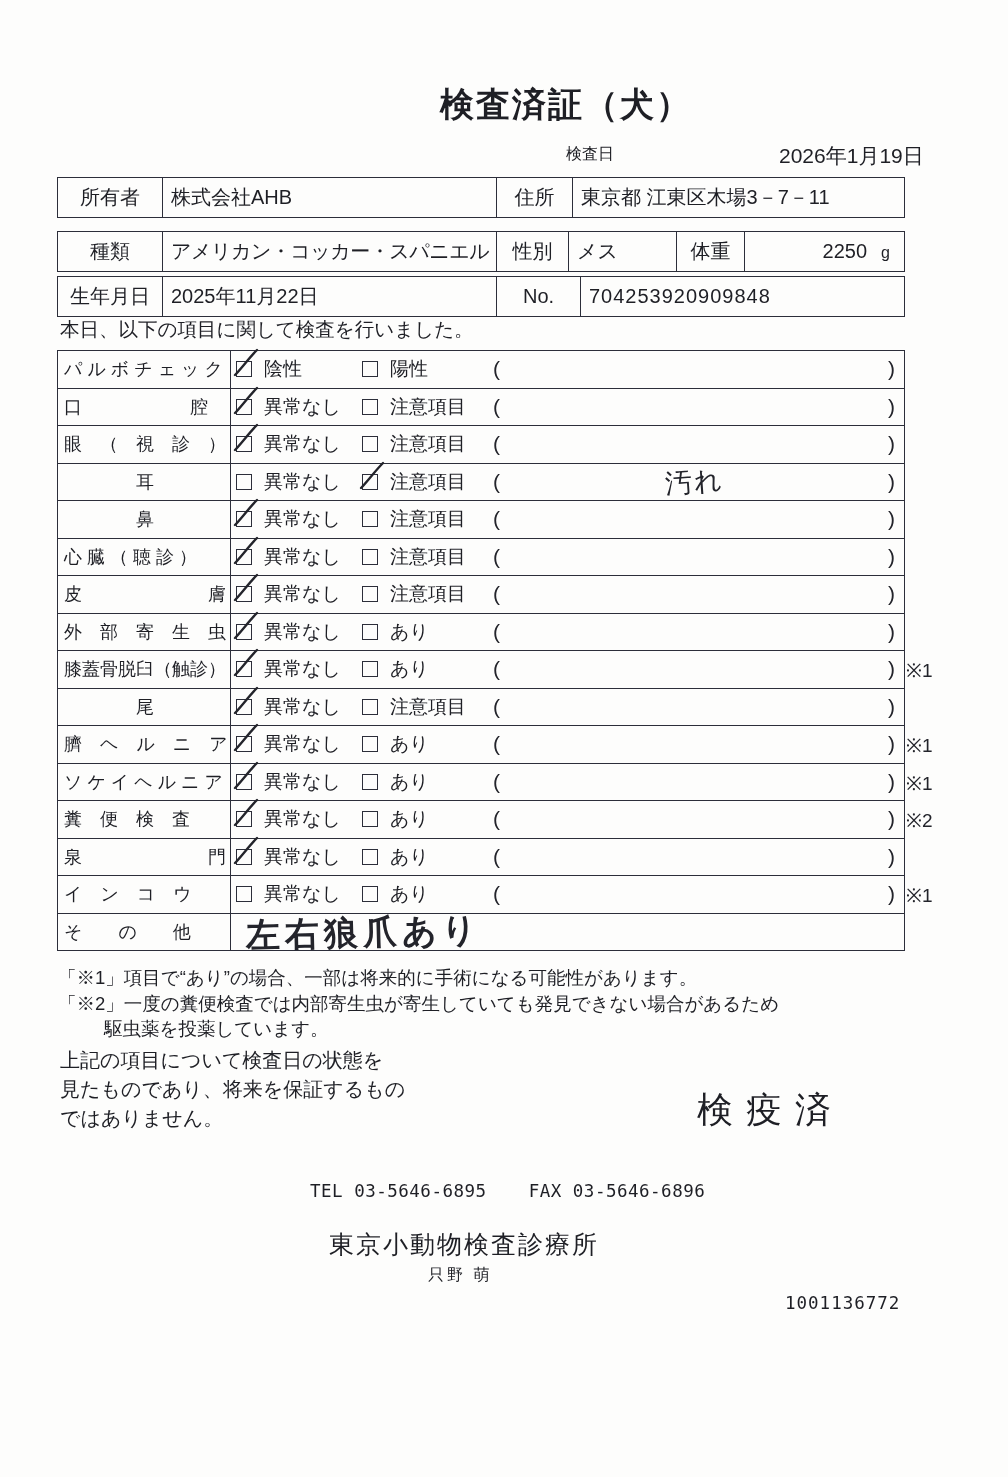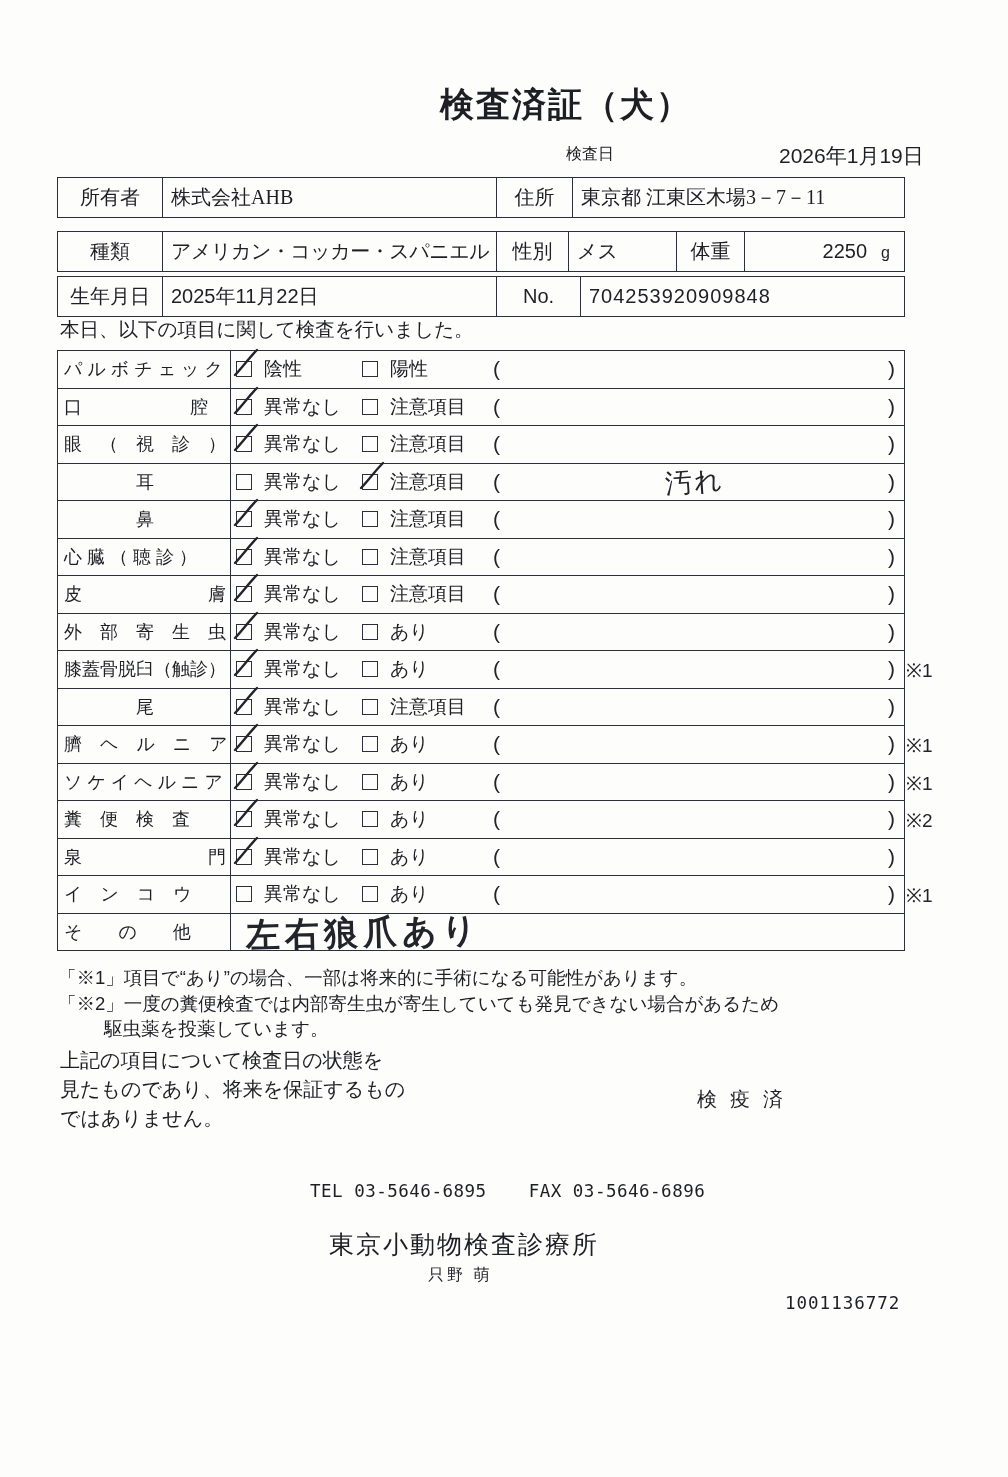--- a/index.html
+++ b/index.html
@@ -18,21 +18,21 @@
   }
   .date-label{position:absolute;top:144px;left:566px;font-size:16px;}
   .date-value{position:absolute;top:142px;left:779px;font-size:21px;}
   
   .hdr{position:absolute;left:57px;width:848px;border-collapse:collapse;table-layout:fixed;}
   .hdr td{
     border:1.7px solid #2c2e3a;height:39px;vertical-align:middle;
     padding:0 8px;font-size:20px;white-space:nowrap;overflow:hidden;
   }
   .hdr td.lbl{text-align:center;padding:0 2px;}
-  #owner-table{top:177px;font-family:Liberation Serif, serif;}
+  #owner-table{top:177px;}
   #species-table{top:231px;}
   #dob-table{top:276px;}
   .wval{text-align:right;}
   .wval .unit{font-size:16px;margin-left:14px;padding-right:6px;display:inline-block;}
   .species-val{font-size:19px;letter-spacing:-0.5px;}
   .num-val{font-size:21px;letter-spacing:1px;}
   
   .intro{position:absolute;top:316px;left:60px;margin:0;font-size:19.5px;}
   
   .exam{
@@ -61,21 +61,21 @@
   .note-hand{font-size:27px;line-height:1;}
   .free .free-hand{
     font-size:34px;font-weight:700;letter-spacing:5px;
     transform:rotate(-1.5deg) translateY(1px);margin-left:10px;z-index:2;
   }
   .mark{position:absolute;right:-46px;top:6px;width:44px;font-size:19px;color:#23242b;}
   
   .footnotes{position:absolute;top:965px;left:58px;font-size:18.5px;line-height:25.5px;}
   .footnotes .indent{padding-left:46px;}
   .disclaimer{position:absolute;top:1046px;left:60px;font-size:20px;line-height:29px;font-weight:500;}
-  .stamp{position:absolute;top:1086px;left:697px;font-size:20px;letter-spacing:13px;font-weight:500;}
+  .stamp{position:absolute;top:1086px;left:697px;font-size:36px;letter-spacing:13px;font-weight:500;}
   .postal-line{position:absolute;top:1133px;left:313px;font-size:19.5px;}
   .postal-line .mono{font-family:"DejaVu Sans Mono",monospace;font-size:18px;}
   .postal-line .gap{display:inline-block;width:34px;}
   .tel-line{position:absolute;top:1181px;left:310px;font-family:"DejaVu Sans Mono",monospace;font-size:17.5px;letter-spacing:.5px;}
   .tel-line .gap{display:inline-block;width:20px;}
   .clinic{position:absolute;top:1228px;left:329px;font-size:25px;letter-spacing:2px;}
   .vet{position:absolute;top:1265px;left:428px;font-size:16px;letter-spacing:3px;}
   .serial{position:absolute;top:1293px;left:785px;font-size:17.5px;font-family:"DejaVu Sans Mono",monospace;letter-spacing:1px;}
 </style>
 </head>

